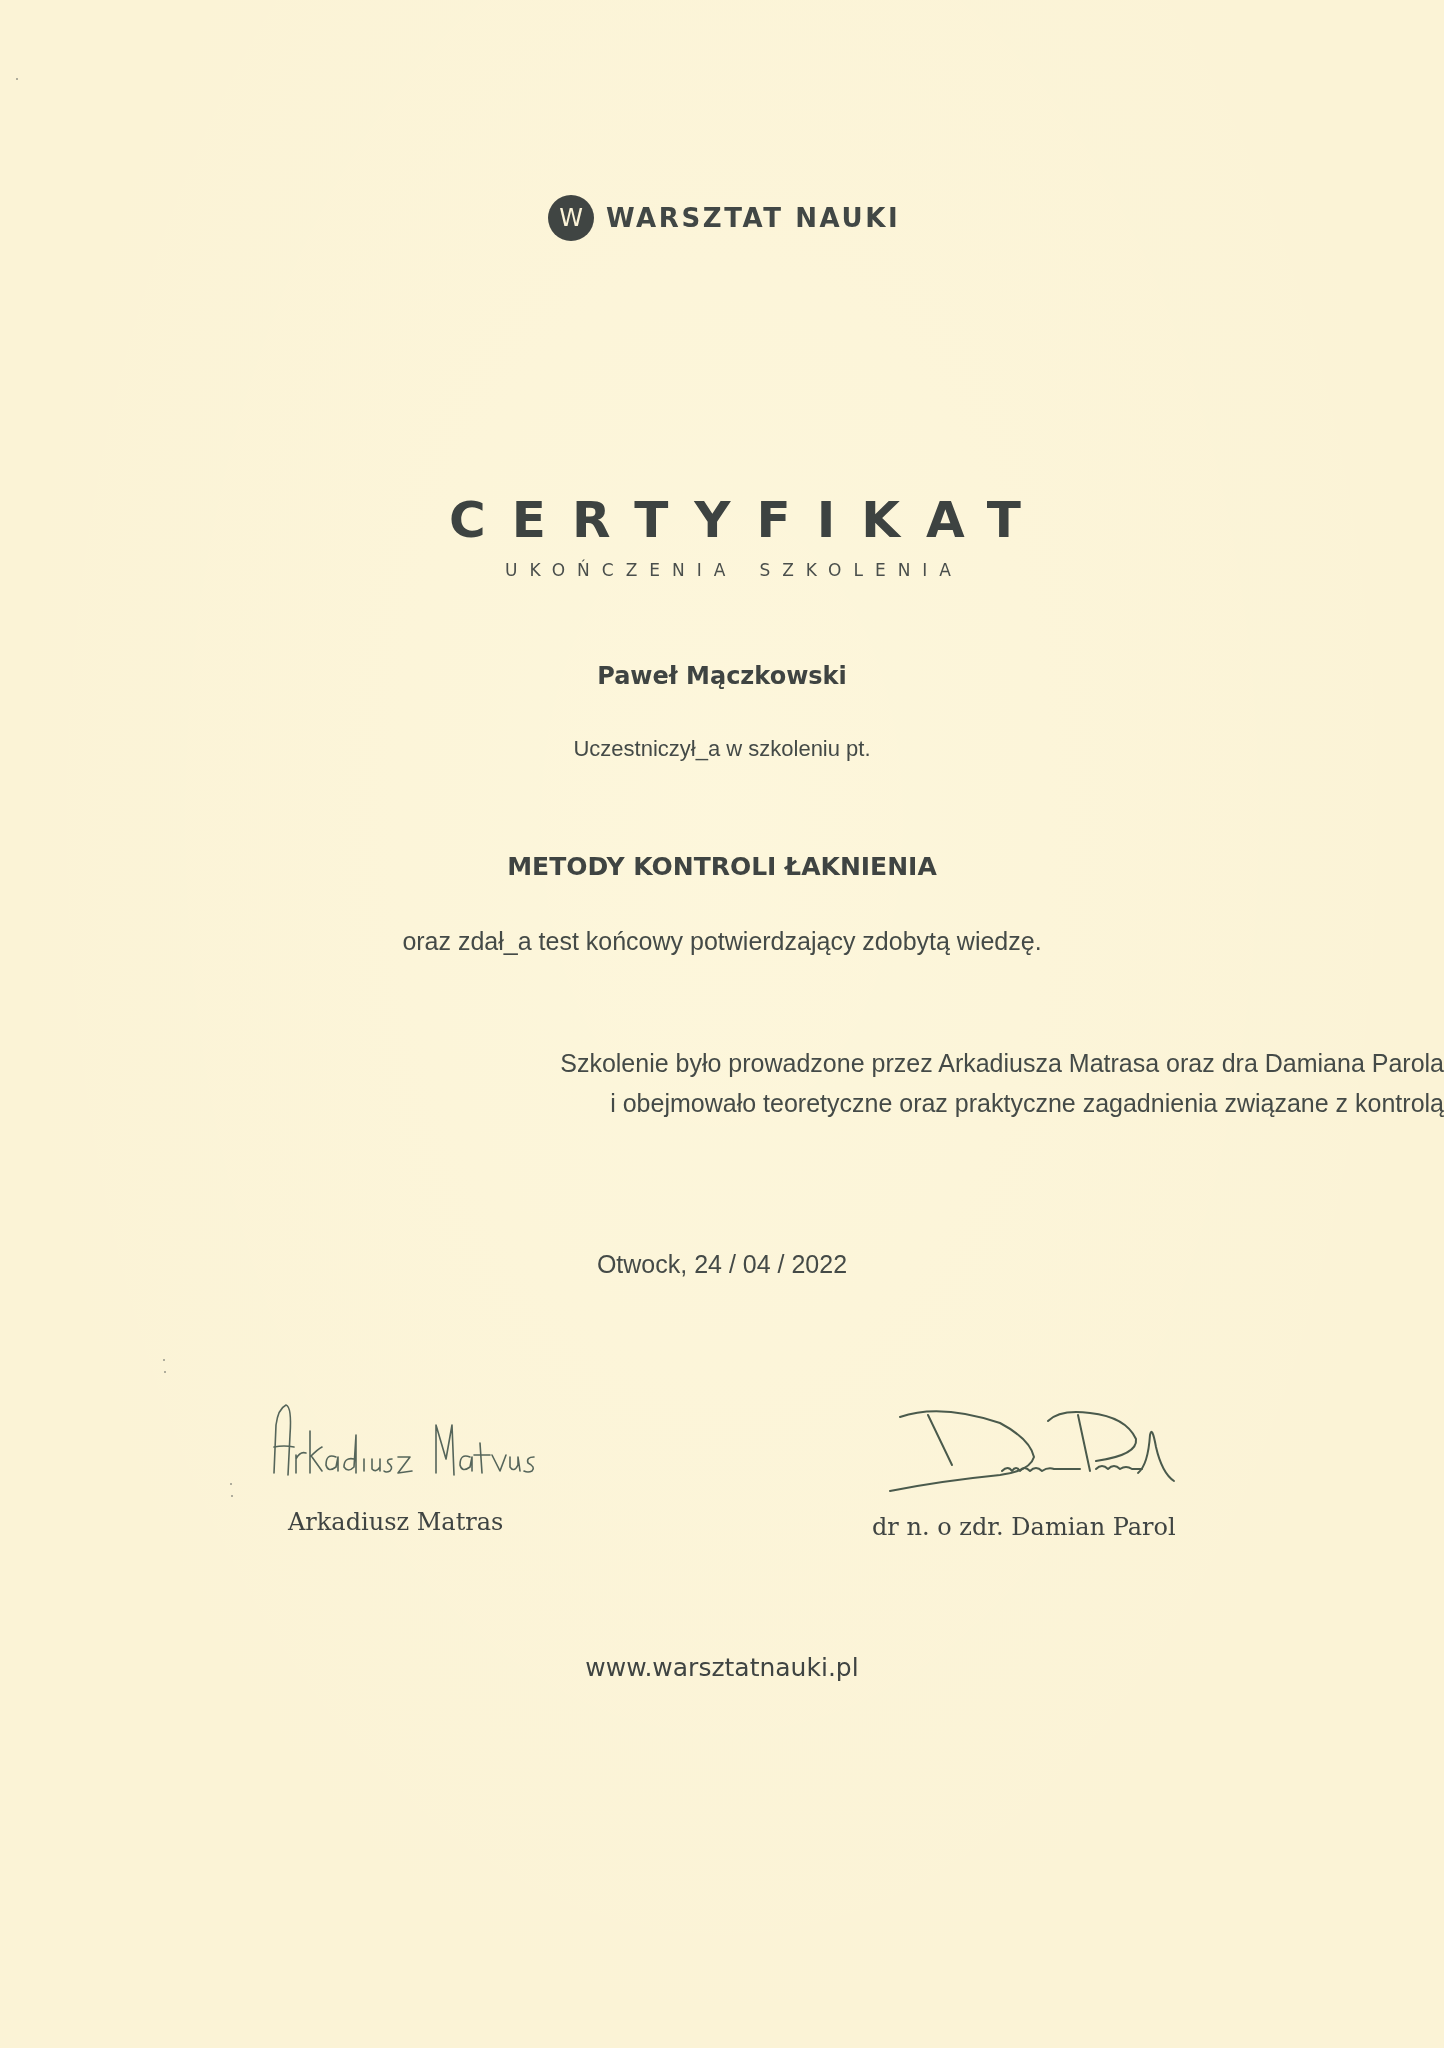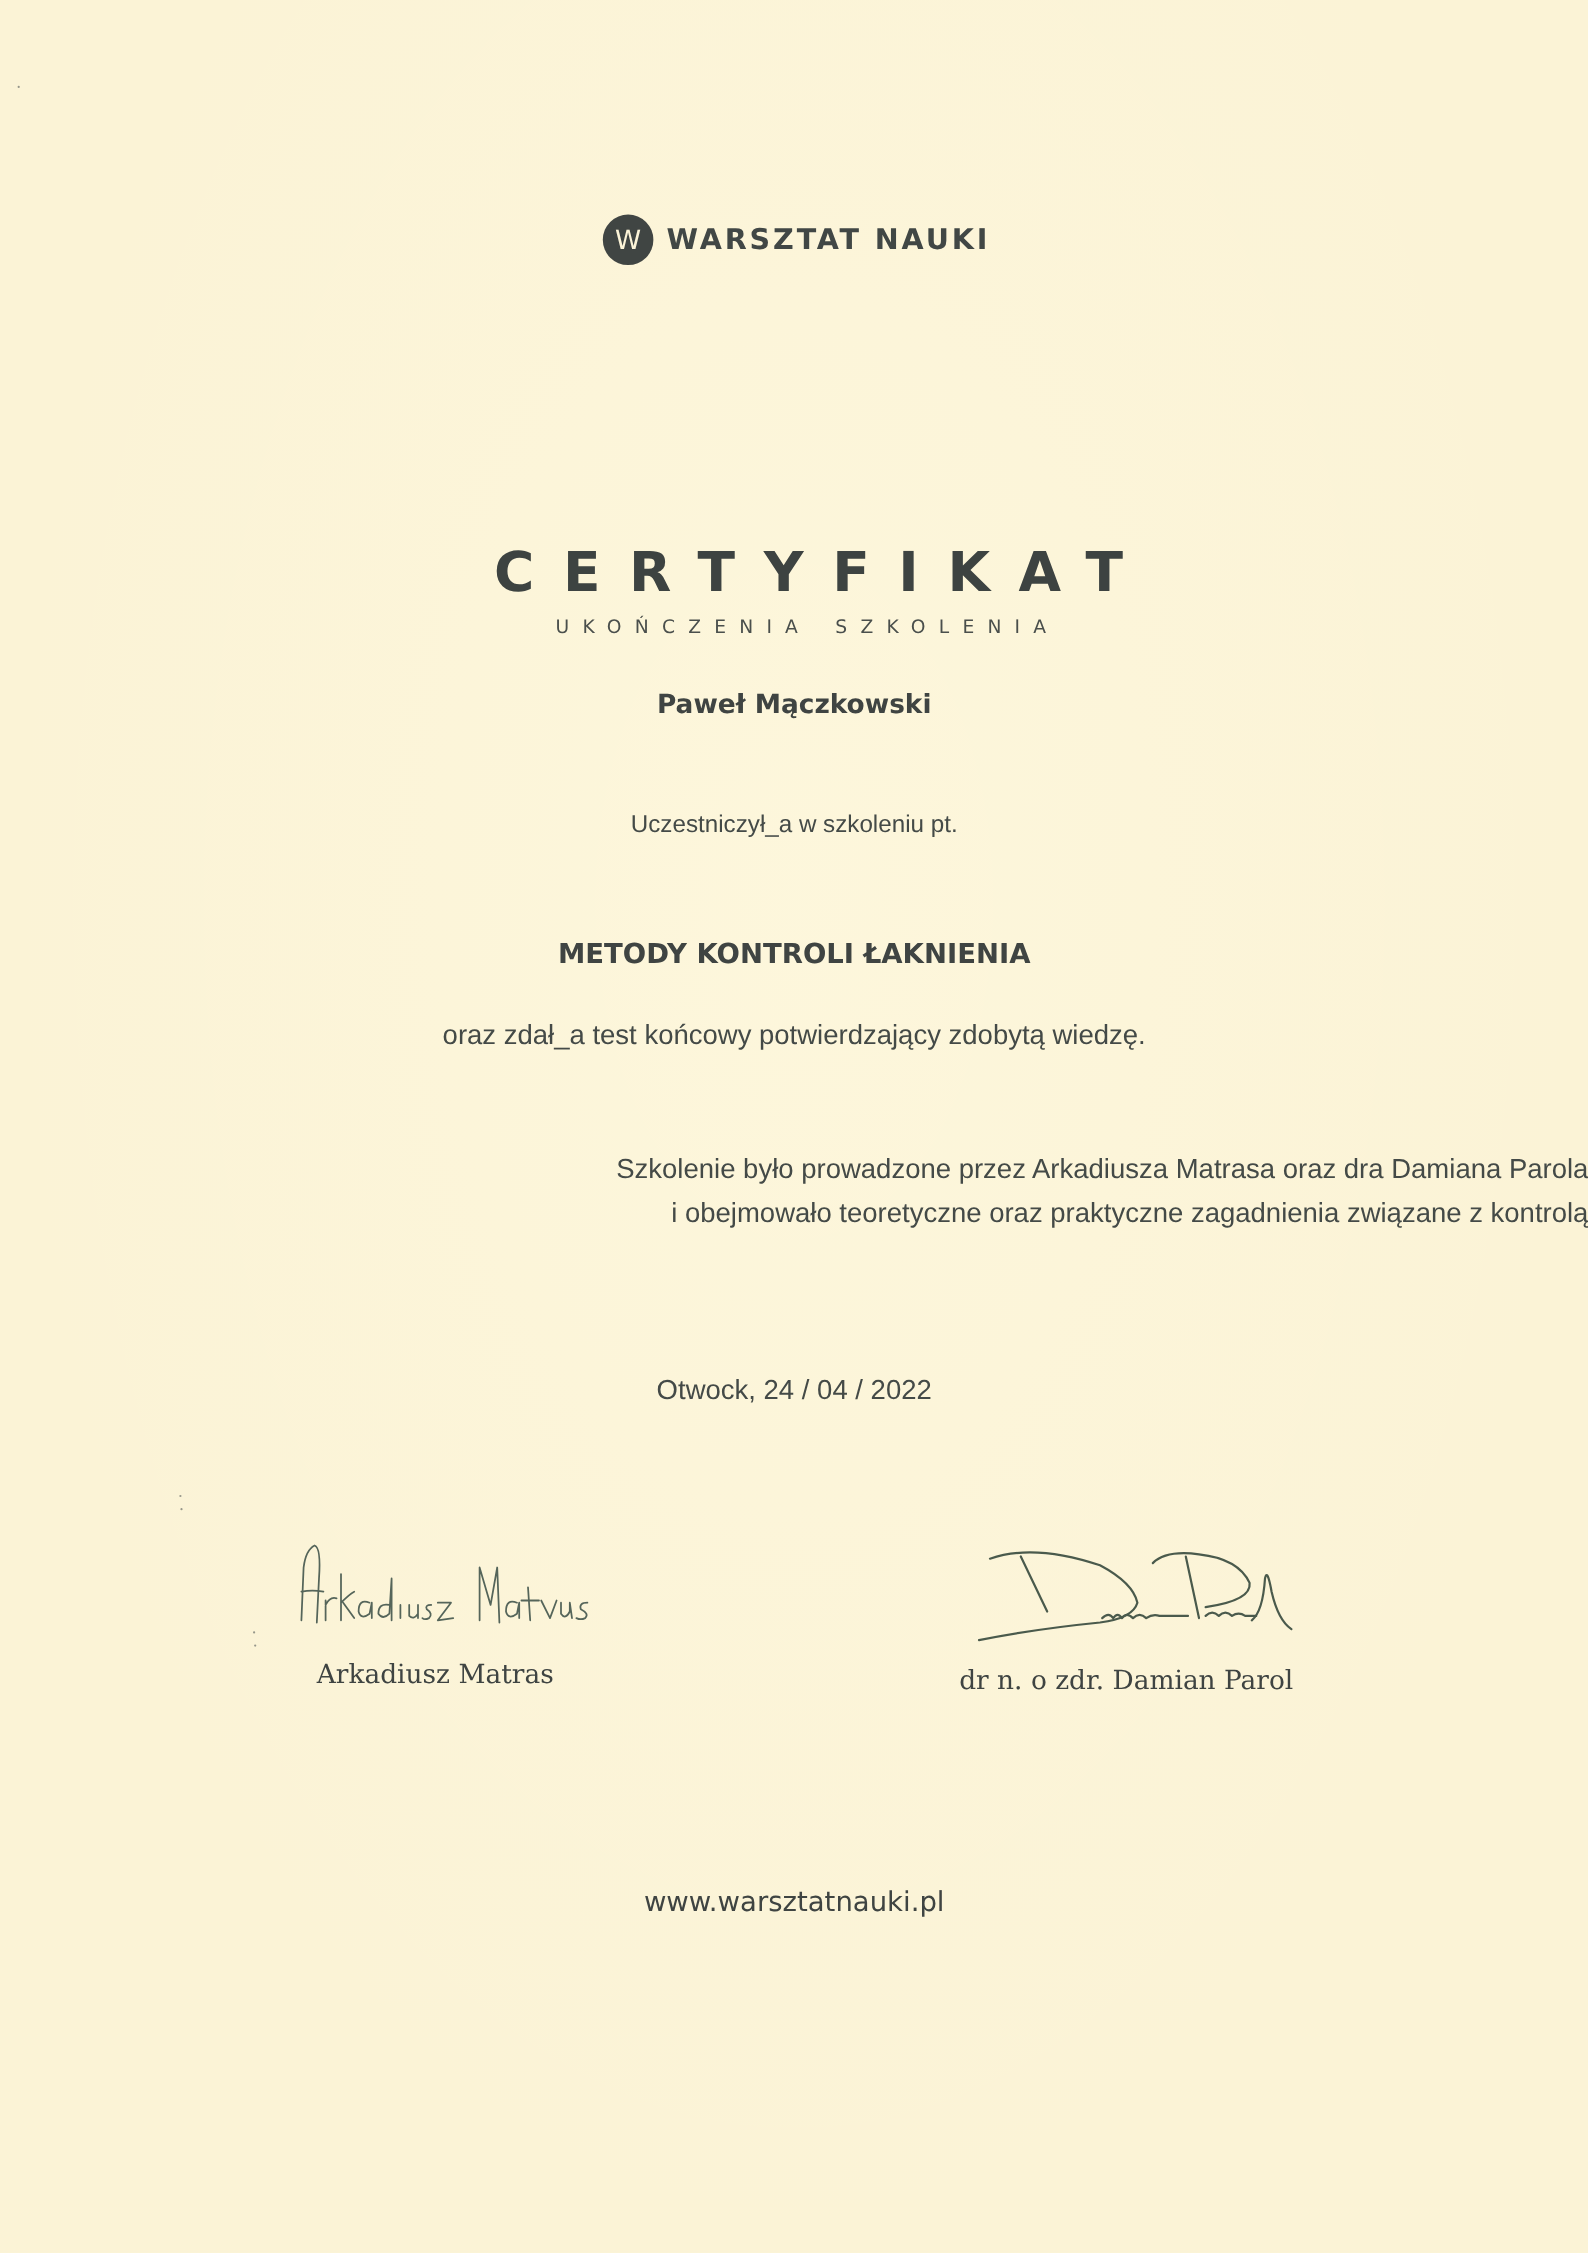--- a/index.html
+++ b/index.html
@@ -80,21 +80,21 @@
       font-size: 17px;
       letter-spacing: 12px;
       padding-left: 12px;
       color: #4a4f4c;
       line-height: 24px;
     }
     .subtitle .gap { display: inline-block; width: 22px; }
 
     
     .recipient {
-      top: 624px;
+      top: 660px;
       font-family: "DejaVu Sans", sans-serif;
       font-weight: bold;
       font-size: 24px;
       color: #3f4442;
       line-height: 32px;
     }
     .participated {
       top: 733px;
       font-family: "Liberation Sans", sans-serif;
       font-size: 22px;
@@ -148,21 +148,21 @@
       font-family: "DejaVu Serif", serif;
       font-size: 24px;
       color: #3f4442;
       line-height: 30px;
       white-space: nowrap;
     }
     .signer-left { left: 288px; top: 1507px; }
     .signer-right { left: 872px; top: 1512px; }
 
     .website {
-      top: 1713px;
+      top: 1652px;
       font-family: "DejaVu Sans", sans-serif;
       font-size: 25px;
       color: #3f4442;
       line-height: 32px;
     }
 
     .speck {
       position: absolute;
       width: 2px;
       height: 2px;

